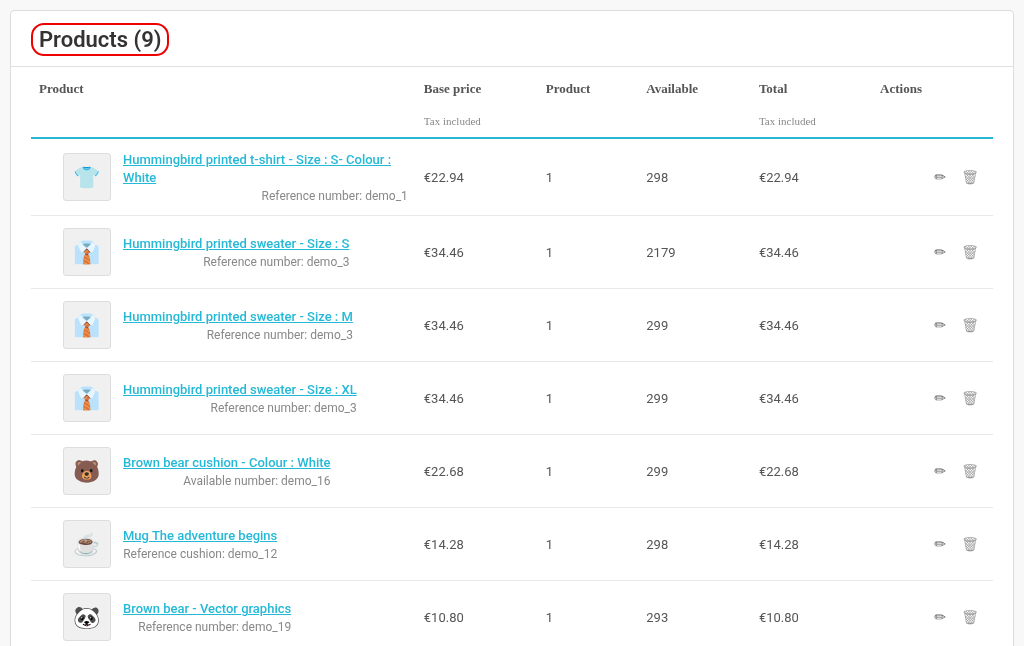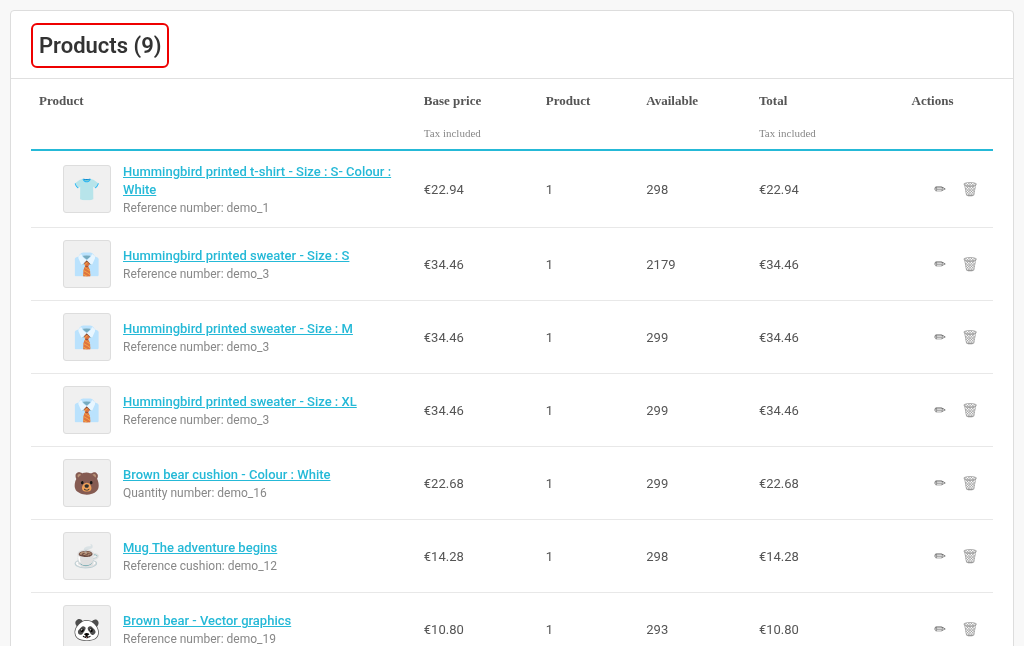--- a/index.html
+++ b/index.html
@@ -20,22 +20,22 @@
     .page-header {
       padding: 12px 20px 10px 20px;
       border-bottom: 1px solid #e0e0e0;
     }
     .page-title {
       font-size: 22px;
       font-weight: 600;
       color: #333;
       border: 2px solid #e00;
       display: inline-block;
-      padding: 8px 6px;
-      border-radius: 6px;
+      padding: 2px 6px;
+      border-radius: 13px;
     }
     .table-wrap {
       padding: 0 20px;
     }
     table {
       width: 100%;
       border-collapse: collapse;
     }
     thead tr {
       border-bottom: 2px solid #25b9d7;
@@ -50,21 +50,21 @@
       vertical-align: top;
     }
     thead th .sub-label {
       display: block;
       font-weight: 400;
       font-size: 11px;
       color: #888;
       margin-top: 18px;
     }
     thead th.col-actions {
-      text-align: center;
+      text-align: left;
     }
     tbody tr {
       border-bottom: 1px solid #e8e8e8;
     }
     tbody td {
       padding: 12px 8px;
       vertical-align: middle;
       color: #555;
     }
     .product-cell {
@@ -90,20 +90,21 @@
       font-weight: 500;
       font-size: 13px;
       display: block;
       line-height: 1.4;
     }
     .product-ref {
       color: #888;
       font-size: 12px;
       display: block;
       margin-top: 2px;
+      text-align: right;
     }
     td.col-actions {
       text-align: right;
     }
     .action-btn {
       background: none;
       border: none;
       cursor: pointer;
       color: #666;
       padding: 4px 6px;
@@ -228,21 +229,21 @@
       <button class="action-btn" title="Edit">✏</button>
       <button class="action-btn delete" title="Delete">🗑</button>
     </td>
   </tr>
           <tr>
     <td>
       <div class="product-cell">
         <div class="product-img img-cushion"></div>
         <div>
           <a class="product-name" href="#">Brown bear cushion - Colour : White</a>
-          <span class="product-ref">Quantity number: demo_16</span>
+          <span class="product-ref">Available number: demo_16</span>
         </div>
       </div>
     </td>
     <td>€22.68</td>
     <td><span>1</span></td>
     <td>299</td>
     <td>€22.68</td>
     <td class="col-actions">
       <button class="action-btn" title="Edit">✏</button>
       <button class="action-btn delete" title="Delete">🗑</button>

